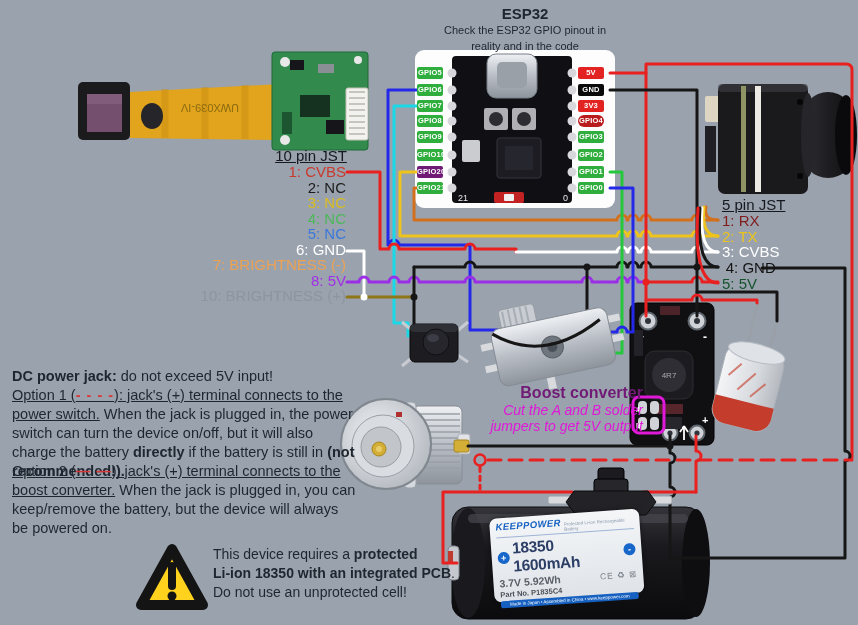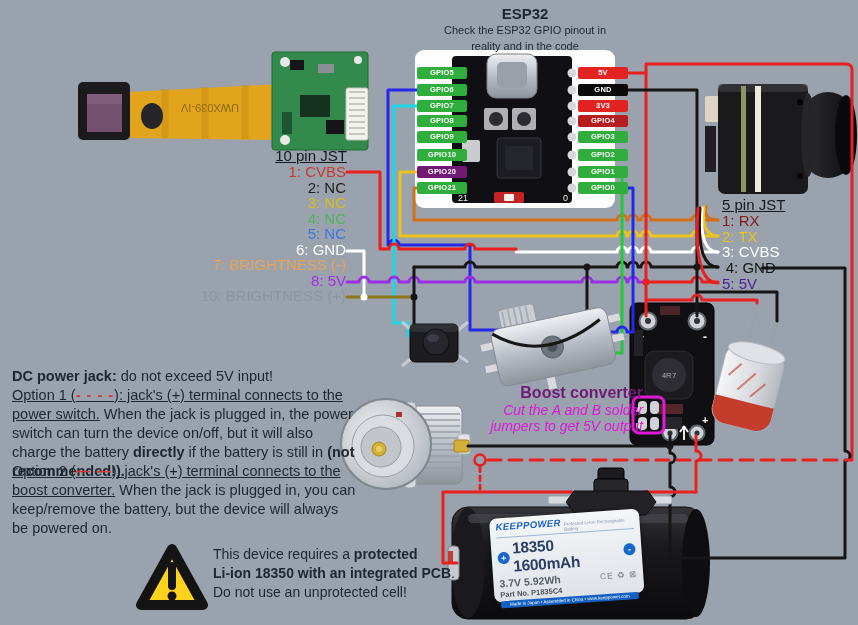--- a/index.html
+++ b/index.html
@@ -7,21 +7,21 @@
          font-family:"Liberation Sans",sans-serif;color:#1e2630;}
   .abs{position:absolute;}
   svg{position:absolute;left:0;top:0;}
   .w{fill:none;stroke-width:3;stroke-linecap:round;stroke-linejoin:round;}
   .title{width:220px;text-align:center;}
   .title .h{font-weight:bold;font-size:15px;}
   .title .s{font-size:11px;line-height:16px;}
   .hdr{font-size:15px;text-decoration:underline;color:#15191f;}
   .pinlist{font-size:15px;line-height:15.55px;white-space:nowrap;}
   .pinlist.right{text-align:right;}
-  .badge{position:absolute;width:50px;height:12px;border-radius:2px;color:#fff;
+  .badge{position:absolute;width:26px;height:12px;border-radius:2px;color:#fff;
          font-size:7.5px;font-weight:bold;text-align:center;line-height:12px;letter-spacing:.2px;}
   .note{font-size:14.5px;line-height:19px;}
   .note .b{font-weight:bold;}
   .note .ul{text-decoration:underline;}
   .note .dash{color:#d93636;font-weight:bold;letter-spacing:1px;}
   .boostlbl{text-align:right;}
   .boostlbl .t{font-weight:bold;font-size:16px;color:#701a75;}
   .boostlbl .n{font-style:italic;font-size:14px;line-height:16px;}
   .warn{font-size:14px;line-height:19px;}
   .warn .b{font-weight:bold;}
@@ -303,36 +303,36 @@
       <div style="color: rgb(163, 46, 232);">8: 5V</div>
       <div style="color: rgb(141, 149, 160);">10: BRIGHTNESS (+)</div>
     </div>
 
 <div class="abs hdr" style="left:722px;top:196px;">5 pin JST</div>
 <div class="abs pinlist" id="camera-pins" style="left:722px;top:213px;line-height:15.7px;">
       <div style="color: #7f1d1d;">1: RX</div>
       <div style="color: rgb(234, 196, 28);">2: TX</div>
       <div style="color: rgb(255, 255, 255);">3: CVBS</div>
       <div style="color: rgb(20, 20, 20); text-align: center;">4: GND</div>
-      <div style="color: #4c1d95;">5: 5V</div>
+      <div style="color: #14532d;">5: 5V</div>
     </div>
 
 <div id="badges">
       <div class="badge" style="left: 417px; top: 67px; background: rgb(47, 174, 61);">GPIO5</div>
       <div class="badge" style="left: 417px; top: 84px; background: rgb(47, 174, 61);">GPIO6</div>
       <div class="badge" style="left: 417px; top: 100px; background: rgb(47, 174, 61);">GPIO7</div>
       <div class="badge" style="left: 417px; top: 115px; background: rgb(47, 174, 61);">GPIO8</div>
       <div class="badge" style="left: 417px; top: 131px; background: rgb(47, 174, 61);">GPIO9</div>
       <div class="badge" style="left: 417px; top: 149px; background: rgb(47, 174, 61);">GPIO10</div>
       <div class="badge" style="left: 417px; top: 166px; background: #701a75;">GPIO20</div>
       <div class="badge" style="left: 417px; top: 182px; background: rgb(47, 174, 61);">GPIO21</div>
       <div class="badge" style="left: 578px; top: 67px; background: rgb(227, 34, 34);">5V</div>
       <div class="badge" style="left: 578px; top: 84px; background: rgb(10, 10, 10);">GND</div>
       <div class="badge" style="left: 578px; top: 100px; background: rgb(227, 34, 34);">3V3</div>
-      <div class="badge" style="left: 578px; top: 115px; background: #b91c1c;">GPIO4</div>
+      <div class="badge" style="left: 578px; top: 115px; background: #b91c1c; border-radius: 6px;">GPIO4</div>
       <div class="badge" style="left: 578px; top: 131px; background: rgb(47, 174, 61);">GPIO3</div>
       <div class="badge" style="left: 578px; top: 149px; background: rgb(47, 174, 61);">GPIO2</div>
       <div class="badge" style="left: 578px; top: 166px; background: rgb(47, 174, 61);">GPIO1</div>
       <div class="badge" style="left: 578px; top: 182px; background: rgb(47, 174, 61);">GPIO0</div>
     </div>
 
 <div class="abs boostlbl" style="left:420px;top:384px;width:223px;">
   <div class="t">Boost converter</div>
   <div class="n" style="color:#e018d8;">Cut the A and B solder</div>
   <div class="n" style="color:#e018d8;">jumpers to get 5V output</div>

